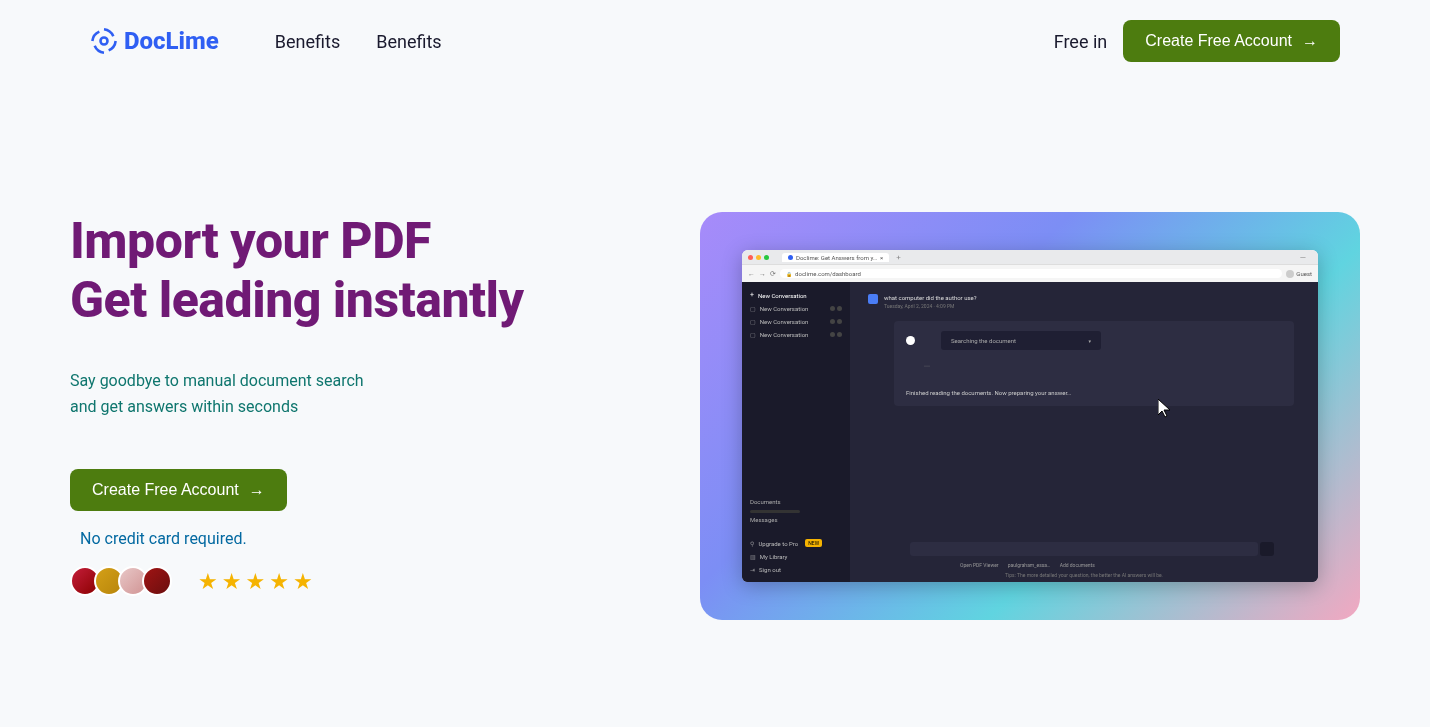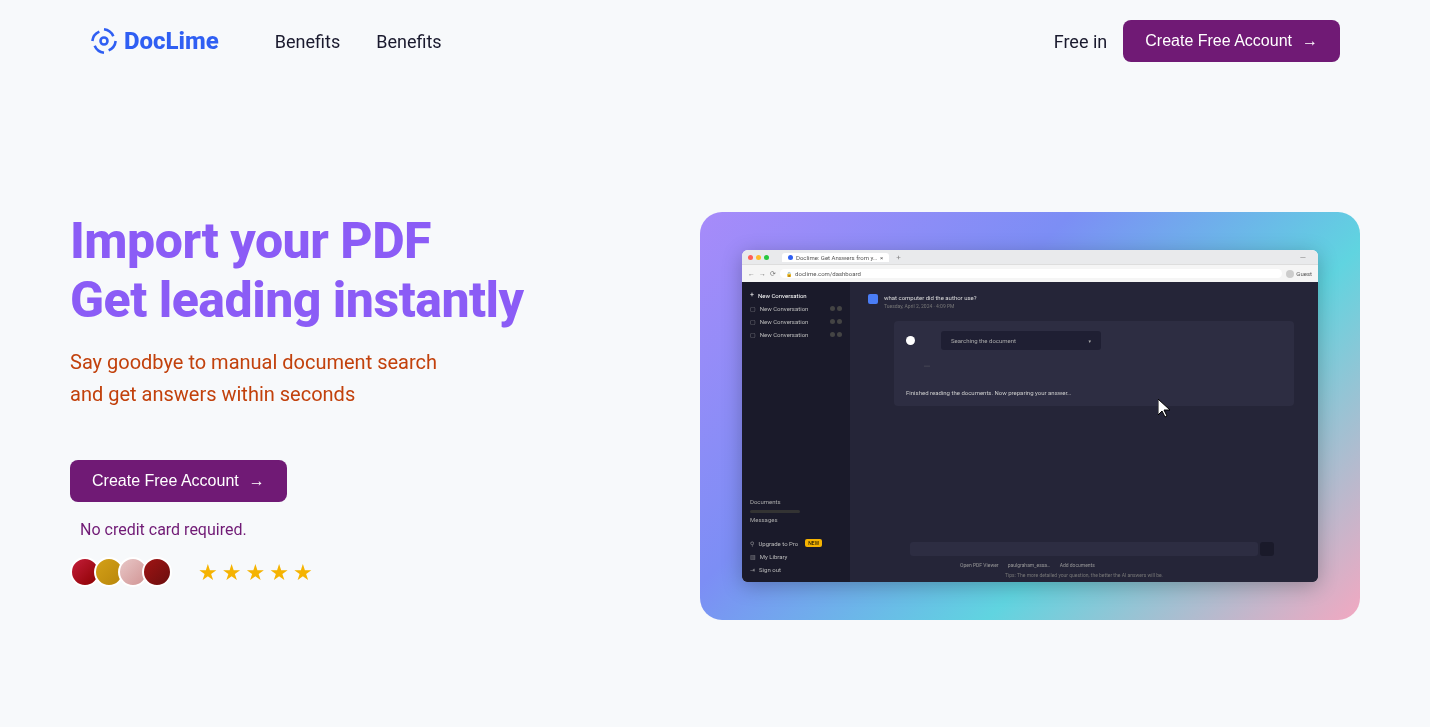--- a/index.html
+++ b/index.html
@@ -25,21 +25,21 @@
 .logo-icon {
   width: 28px; height: 28px;
   display: inline-flex; align-items: center; justify-content: center;
 }
 .logo-icon svg { width: 28px; height: 28px; }
 .nav-links { display: flex; gap: 36px; margin-left: 40px; }
 .nav-link { font-size: 18px; color: #1a1a2e; text-decoration: none; cursor: pointer; }
 .nav-spacer { flex: 1; }
 .signin { font-size: 18px; cursor: pointer; }
 .cta-btn {
-  background: #701a75;
+  background: #4d7c0f;
   color: #fff;
   border: none;
   border-radius: 8px;
   padding: 12px 22px;
   font-size: 16px;
   font-weight: 500;
   cursor: pointer;
   display: inline-flex;
   align-items: center;
   gap: 10px;
@@ -49,34 +49,34 @@
   display: flex;
   padding: 130px 70px 0 70px;
   gap: 20px;
   align-items: flex-start;
 }
 .hero-left { flex: 1; max-width: 640px; }
 .hero-title {
   font-size: 50px;
   font-weight: 800;
   line-height: 1.18;
-  color: #8b5cf6;
+  color: #701a75;
   letter-spacing: -0.5px;
 }
 .hero-sub {
-  margin-top: 16px;
-  font-size: 20px;
-  color: #c2410c;
+  margin-top: 38px;
+  font-size: 16px;
+  color: #0f766e;
   line-height: 1.6;
 }
 .hero-cta { margin-top: 50px; }
 .no-cc {
   margin-top: 18px;
   font-size: 16px;
-  color: #701a75;
+  color: #0369a1;
   padding-left: 10px;
 }
 .trust-row {
   display: flex; align-items: center; gap: 8px; margin-top: 18px;
 }
 .badge-stack { display: flex; }
 .badge {
   width: 30px; height: 30px; border-radius: 50%;
   border: 2px solid #fff;
   margin-left: -6px;

